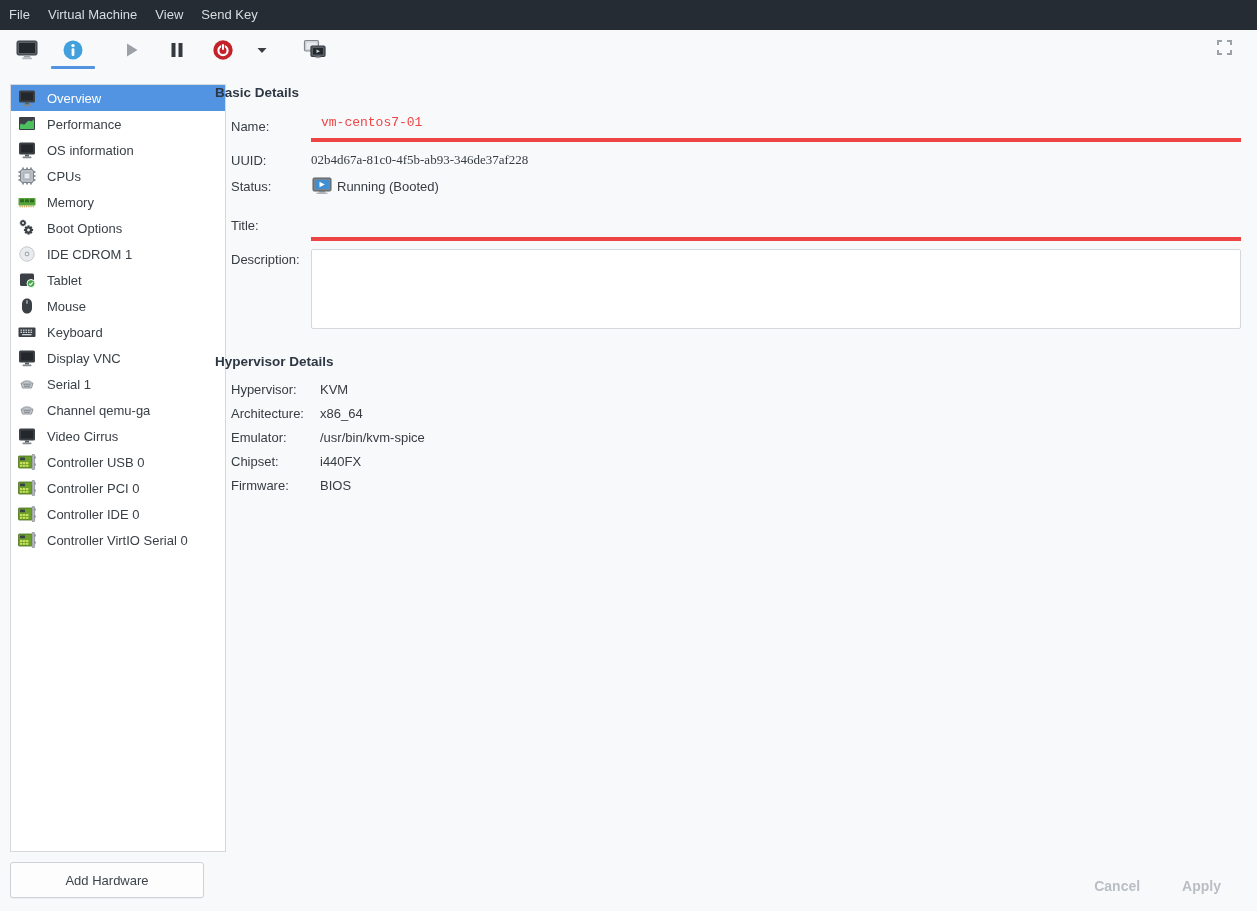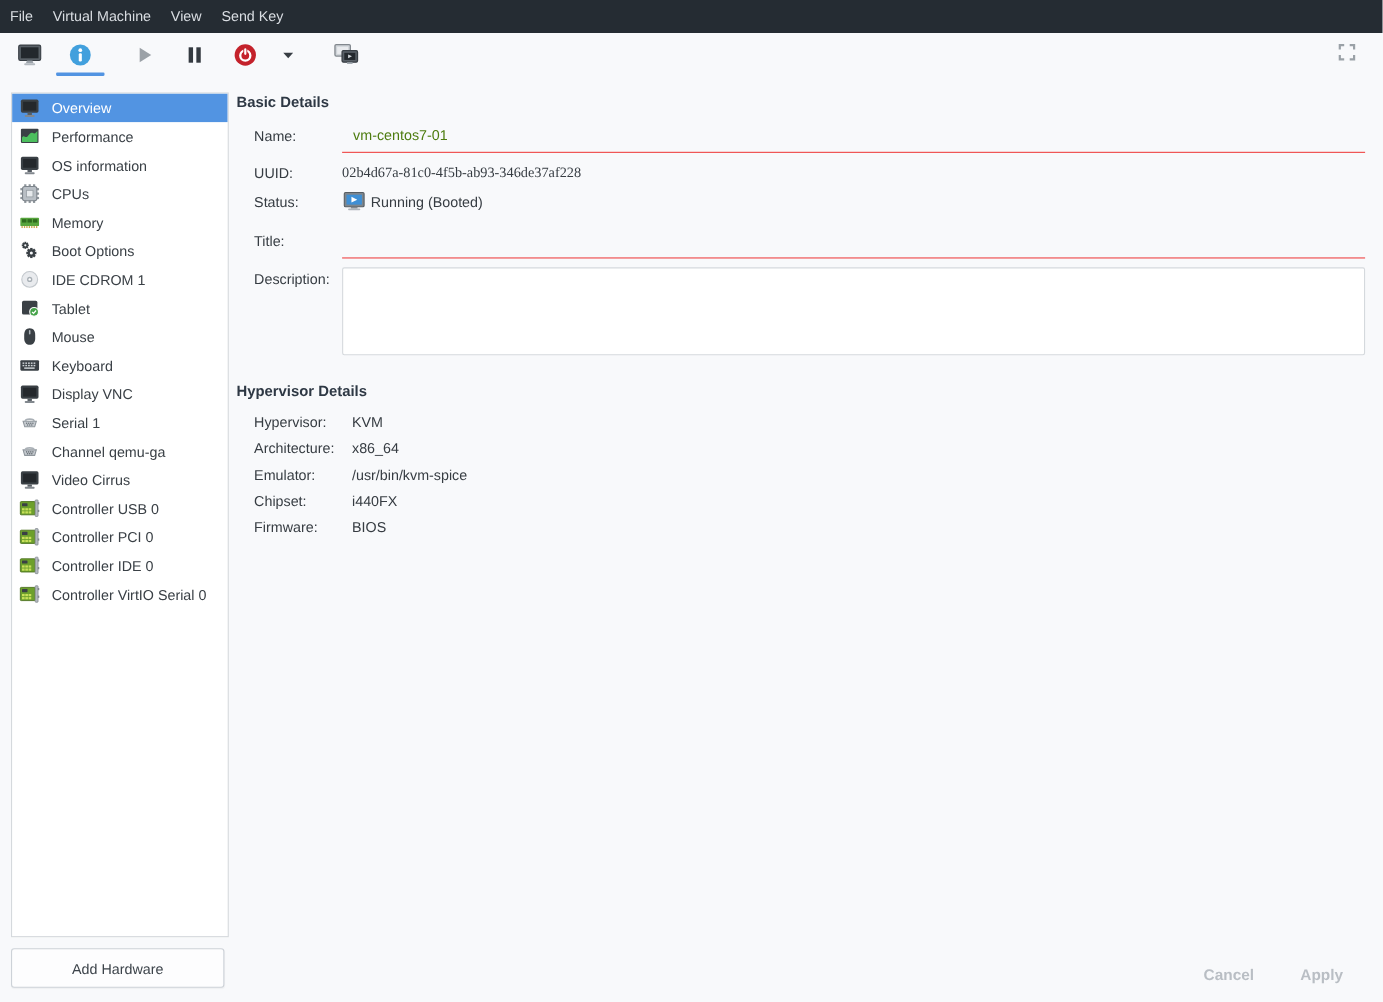--- a/index.html
+++ b/index.html
@@ -37,21 +37,21 @@
   }
   .tb-btn.m1 { margin-left:12px; }
   .tb-btn.m2 { margin-left:14px; }
   .fullscreen-btn {
     position:absolute; right:18px; top:34px; width:30px; height:30px;
     background:transparent; border:none; display:flex; align-items:center; justify-content:center; cursor:pointer;
   }
 
   
   .sidebar {
-    position:absolute; left:10px; top:84px; width:198px; height:768px;
+    position:absolute; left:10px; top:84px; width:216px; height:768px;
     background:#ffffff; border:1px solid #d5d9dd; overflow:hidden;
   }
   .side-item {
     height:26px; display:flex; align-items:center; padding-left:5px;
     font-size:13px; color:#3a4046; cursor:pointer; white-space:nowrap;
   }
   .side-item.selected { background:#5294e2; color:#ffffff; }
   .side-icon { width:22px; height:22px; display:flex; align-items:center; justify-content:center; margin-right:9px; flex:0 0 22px; }
 
   .add-hardware {
@@ -68,22 +68,22 @@
   .section-title.hv { margin-top:25px; }
 
   .row { display:grid; grid-template-columns:80px 1fr; margin-left:16px; align-items:center; }
   .row.hv { grid-template-columns:89px 1fr; }
   .f-label { font-size:13px; color:#363c42; }
   .f-value { font-size:13px; color:#363c42; }
 
   .row.name { margin-top:12px; align-items:end; }
   .row.name .f-label { padding-bottom:8px; }
   .entry {
-    width:100%; border:none; border-bottom:1px solid #ef4444; background:transparent;
-    font-family:Liberation Sans, sans-serif; font-size:13px; color:#4d7c0f; padding:3px 10px 8px 10px; outline:none;
+    width:100%; border:none; border-bottom:4px solid #ef4444; background:transparent;
+    font-family:Liberation Mono, monospace; font-size:13px; color:#ef4444; padding:3px 10px 8px 10px; outline:none;
   }
   .row.uuid { margin-top:10px; }
   .row.status { margin-top:9px; }
   .status-val { display:flex; align-items:center; gap:4px; }
   .row.title { margin-top:16px; align-items:end; }
   .row.title .f-label { padding-bottom:8px; }
   .row.desc { margin-top:8px; align-items:start; }
   .row.desc .f-label { padding-top:3px; }
   .desc-box {
     width:100%; height:80px; background:#ffffff; border:1px solid #d5d9dd; border-radius:2px;

